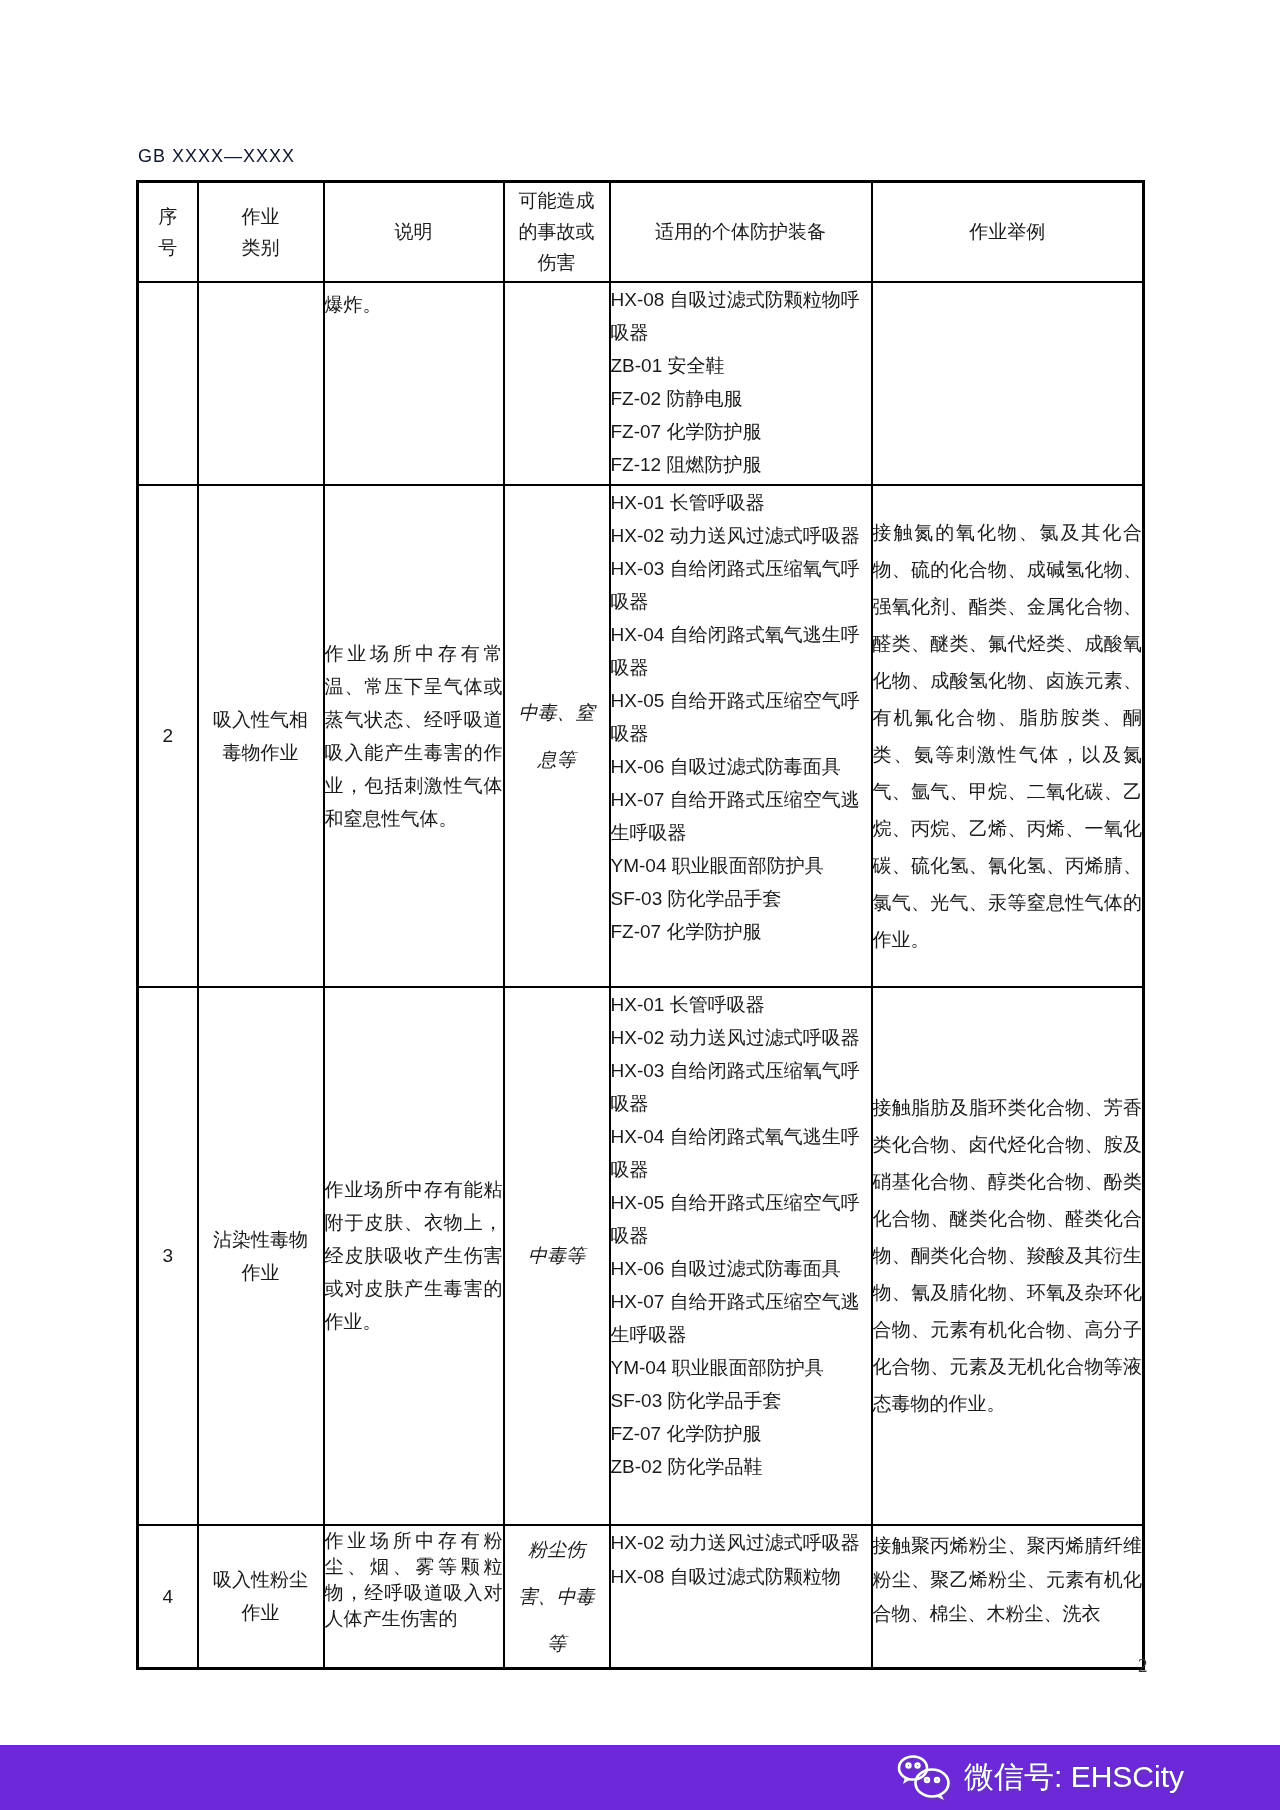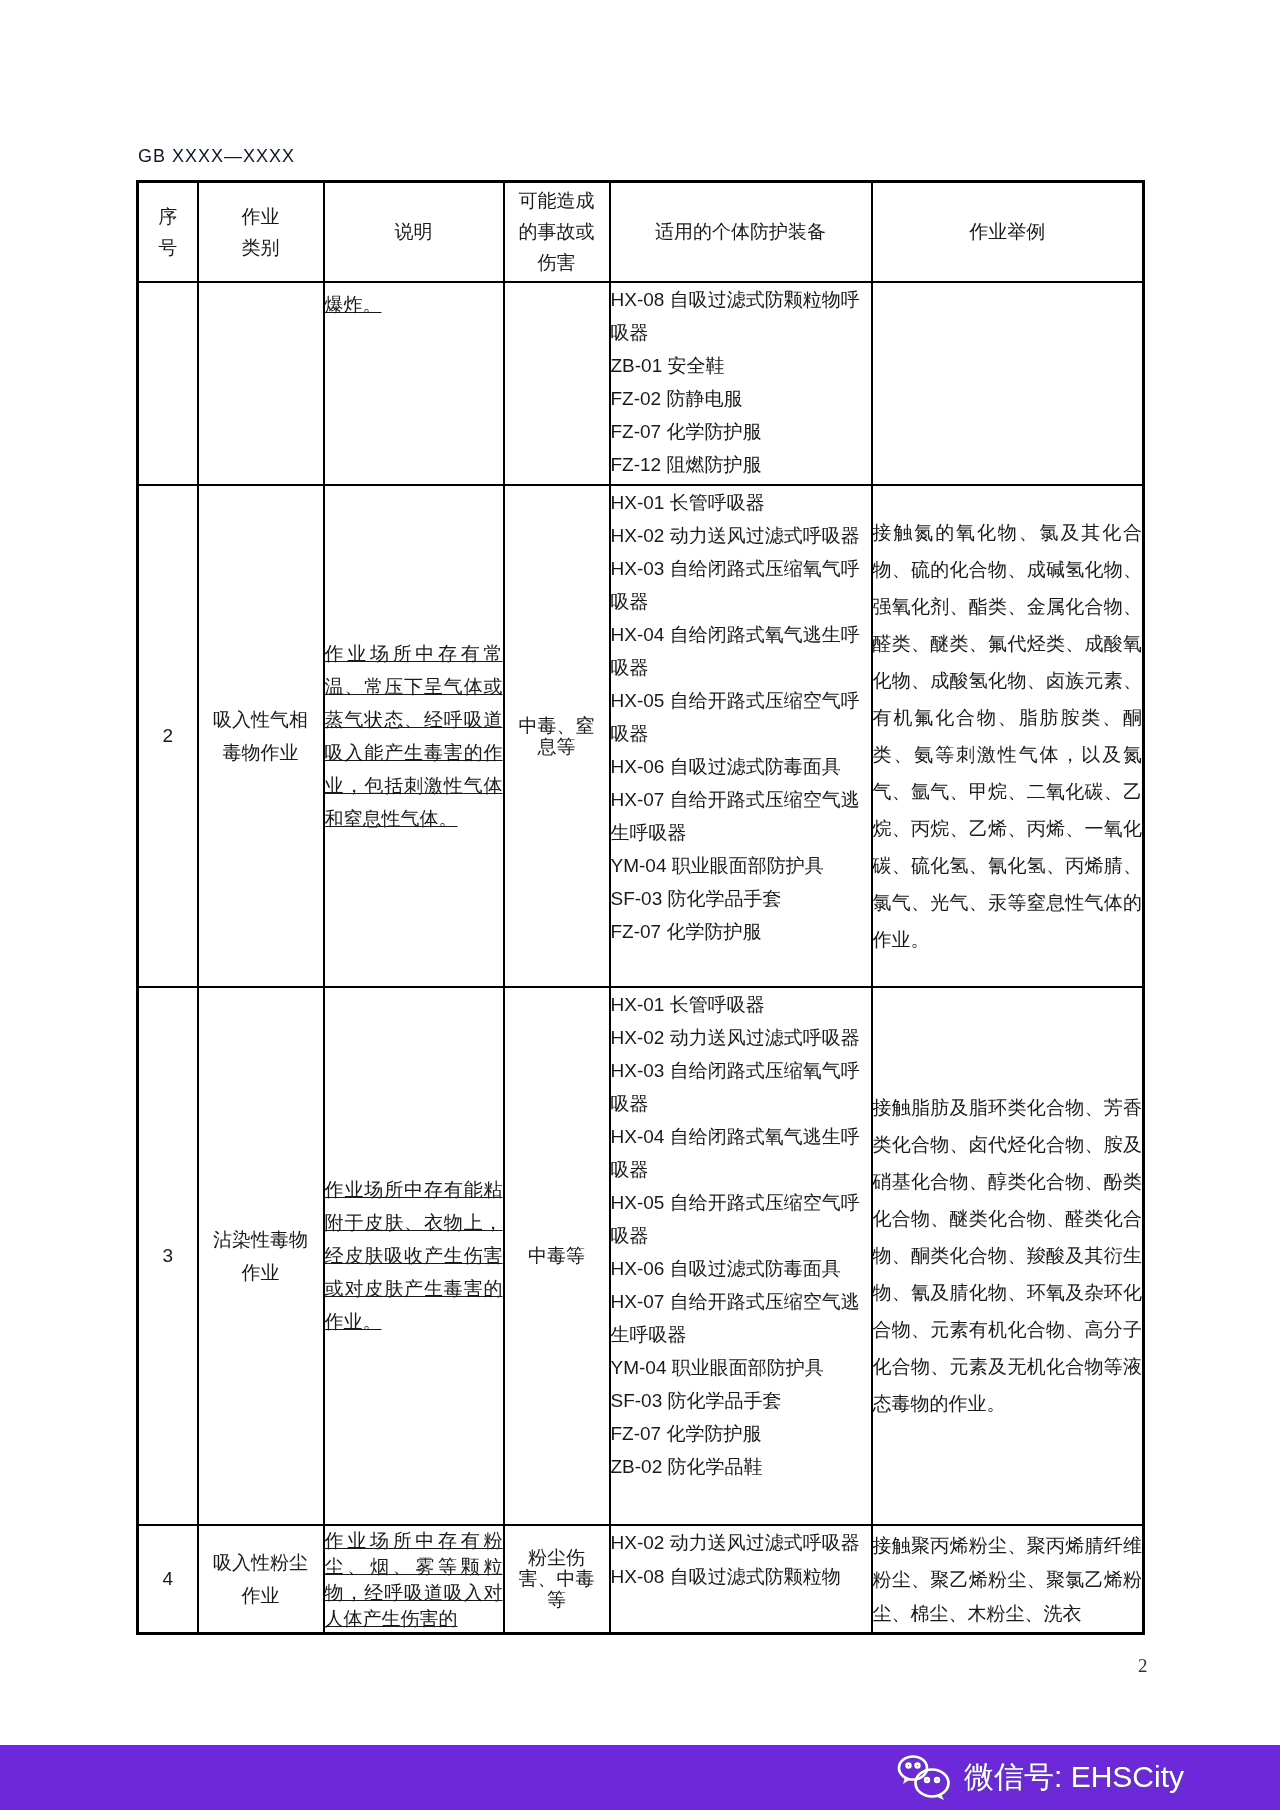--- a/index.html
+++ b/index.html
@@ -6,22 +6,22 @@
   .page{position:relative;width:1280px;height:1810px;background:#ffffff;overflow:hidden;
         font-family:"Liberation Sans",sans-serif;color:#111;}
   .doc-code{position:absolute;left:138px;top:146px;font-size:18px;letter-spacing:1px;color:#0f172a;}
   table.std{position:absolute;left:136px;top:180px;width:1006px;border-collapse:collapse;
             table-layout:fixed;border:3px solid #000;}
   table.std td,table.std th{border:2px solid #000;padding:0;font-size:19px;font-weight:normal;
             color:#1a1a1a;overflow:hidden;}
   th.hc{text-align:center;vertical-align:middle;white-space:pre-line;line-height:31px;}
   .c-no{text-align:center;vertical-align:middle;line-height:33px;}
   .c-cat{text-align:center;vertical-align:middle;white-space:pre-line;line-height:33px;}
-  .c-desc{vertical-align:middle;text-align:justify;padding:0 13px;line-height:33px;text-decoration:underline;}
-  .c-harm{text-align:center;vertical-align:middle;white-space:pre-line;line-height:21px;}
+  .c-desc{vertical-align:middle;text-align:justify;padding:0 13px;line-height:33px;}
+  .c-harm{text-align:center;vertical-align:middle;white-space:pre-line;line-height:47px;font-style:italic;}
   .c-ppe{vertical-align:top;text-align:left;white-space:pre-line;line-height:33px;padding:4px 10px 0 10px;}
   .c-ex{vertical-align:middle;text-align:justify;line-height:37px;padding:0 10px;margin-left:16px;}
   tr.rh{height:100px;} tr.r1{height:203px;} tr.r2{height:502px;} tr.r3{height:538px;} tr.r4{height:103px;}
   tr.r1 .c-desc{vertical-align:top;padding-top:5px;}
   tr.r4 .c-desc{vertical-align:top;line-height:26px;padding-top:2px;margin-left:16px;}
   tr.r4 .c-ex{vertical-align:top;line-height:34px;padding-top:3px;}
   tr.r4 .c-ppe{line-height:34px;}
   .page-num{position:absolute;left:1138px;top:1655px;font-size:19px;
             font-family:"Liberation Serif",serif;color:#333;}
   .footer-bar{position:absolute;left:0;top:1745px;width:1280px;height:65px;background:#6d28d9;
@@ -112,21 +112,21 @@
     <tr class="r4">
       <td class="c-no">4</td>
       <td class="c-cat">吸入性粉尘
 作业</td>
       <td class="c-desc">作业场所中存有粉尘、烟、雾等颗粒物，经呼吸道吸入对人体产生伤害的</td>
       <td class="c-harm">粉尘伤
 害、中毒
 等</td>
       <td class="c-ppe">HX-02 动力送风过滤式呼吸器
 HX-08 自吸过滤式防颗粒物</td>
-      <td class="c-ex">接触聚丙烯粉尘、聚丙烯腈纤维粉尘、聚乙烯粉尘、聚氯乙烯粉尘、棉尘、木粉尘、洗衣</td>
+      <td class="c-ex">接触聚丙烯粉尘、聚丙烯腈纤维粉尘、聚乙烯粉尘、元素有机化合物、棉尘、木粉尘、洗衣</td>
     </tr>
   </tbody>
     </table>
 
   <div class="page-num">2</div>
 
   <div class="footer-bar">
     <span class="wm-icon">
       <svg width="56" height="48" viewBox="0 0 56 48">
         <g fill="none" stroke="#ffffff" stroke-width="2.6">

